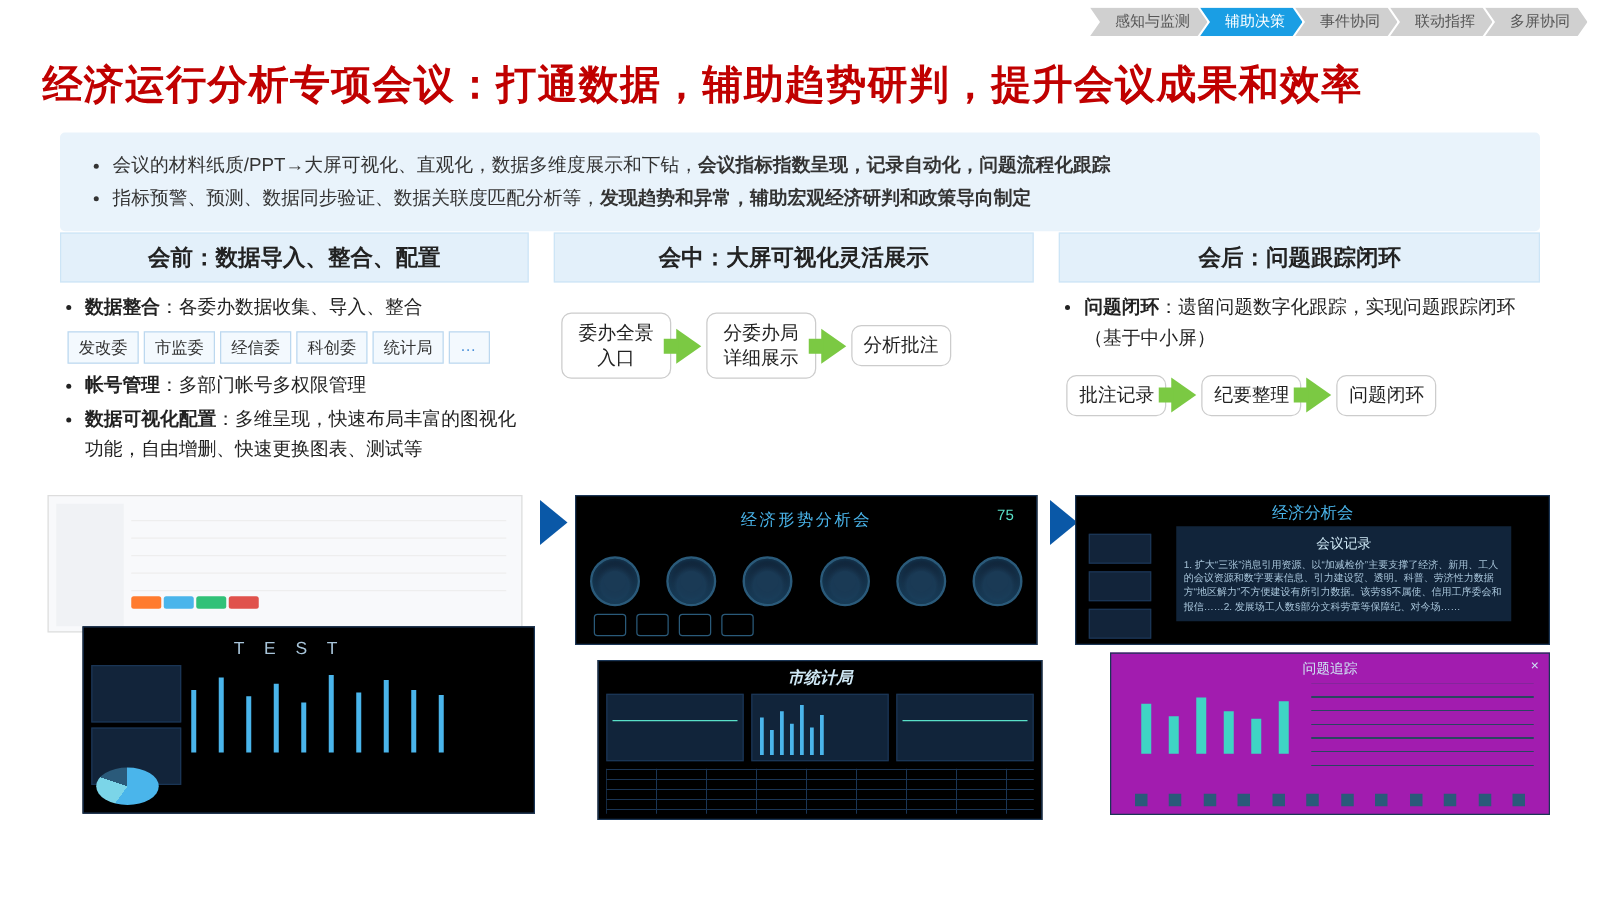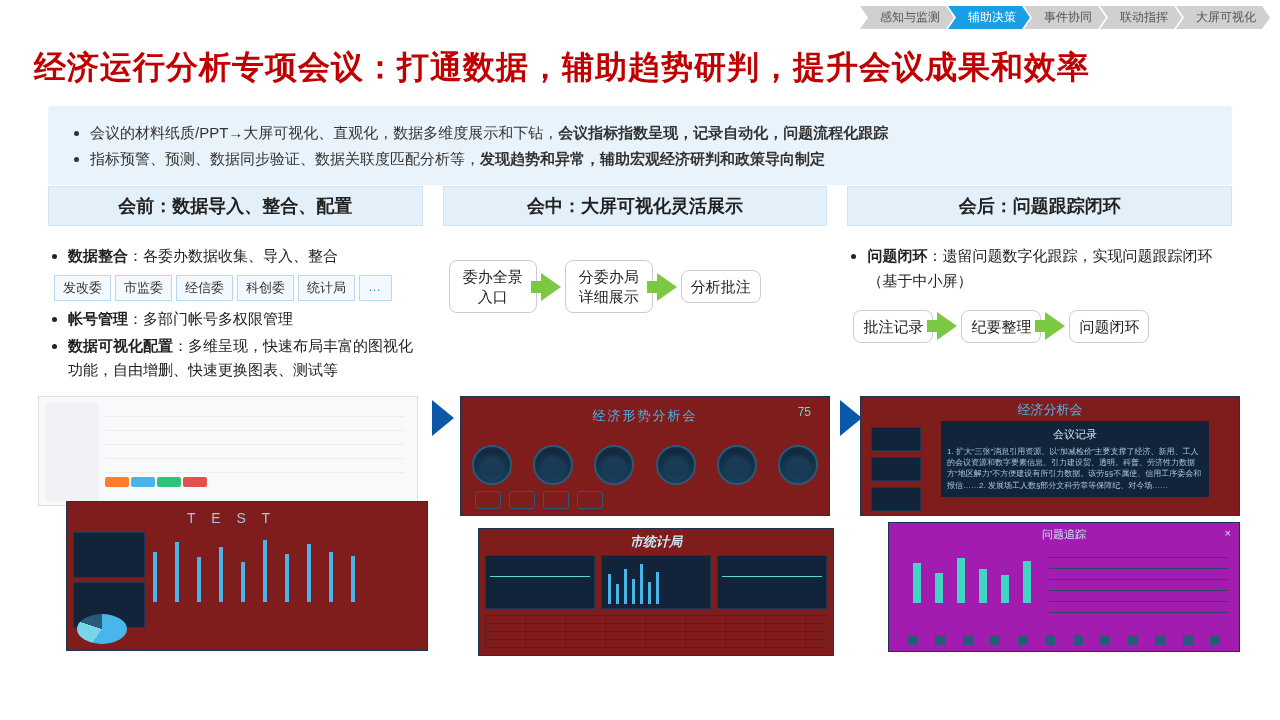--- a/index.html
+++ b/index.html
@@ -64,39 +64,39 @@
 }
 .intro-box li b { font-weight: bold; }
 
 
 .columns {
   position: absolute;
   top: 186px;
   left: 48px;
   right: 48px;
   display: flex;
-  justify-content: flex-end;
+  justify-content: center;
   gap: 20px;
 }
 .col { width: 380px; }
 .col-mid { width: 390px; }
 .col-right { width: 390px; }
 
 .col-header {
   background: #e3f0fa;
   border: 1px solid #cde5f6;
   padding: 7px 4px;
   font-size: 18px;
   font-weight: bold;
   text-align: center;
   color: #222;
 }
 
 .col-body {
-  padding: 18px 6px 4px 6px;
+  padding: 8px 6px 4px 6px;
 }
 .col-body ul { list-style: disc; padding-left: 14px; }
 .col-body li {
   font-size: 15px;
   line-height: 1.65;
   color: #222;
   margin-bottom: 2px;
 }
 .col-body li b { font-weight: bold; }
 
@@ -169,21 +169,21 @@
 
 .mock-area {
   position: absolute;
   top: 396px;
 }
 .mock-area.m1 { left: 38px; width: 390px; }
 .mock-area.m2 { left: 460px; width: 380px; }
 .mock-area.m3 { left: 860px; width: 390px; }
 
 .mock-panel {
-  background: #7f1d1d;
+  background: #000000;
   border: 1px solid #1a3555;
   position: relative;
   color: #6bbedc;
   font-size: 9px;
   overflow: hidden;
 }
 .mock-light {
   background: #f8f9fb;
   border: 1px solid #ddd;
   color: #888;
@@ -334,21 +334,21 @@
 }
 </style>
 </head>
 <body>
 
 <div class="breadcrumb-tabs">
   <div class="breadcrumb-tab">感知与监测</div>
   <div class="breadcrumb-tab active">辅助决策</div>
   <div class="breadcrumb-tab">事件协同</div>
   <div class="breadcrumb-tab">联动指挥</div>
-  <div class="breadcrumb-tab">大屏可视化</div>
+  <div class="breadcrumb-tab">多屏协同</div>
 </div>
 
 <h1 class="page-title">经济运行分析专项会议：打通数据，辅助趋势研判，提升会议成果和效率</h1>
 
 <div class="intro-box">
   <ul>
     <li>
       <span>会议的材料纸质/PPT→大屏可视化、直观化，数据多维度展示和下钻，</span><b>会议指标指数呈现，记录自动化，问题流程化跟踪</b>
     </li>
     <li>

